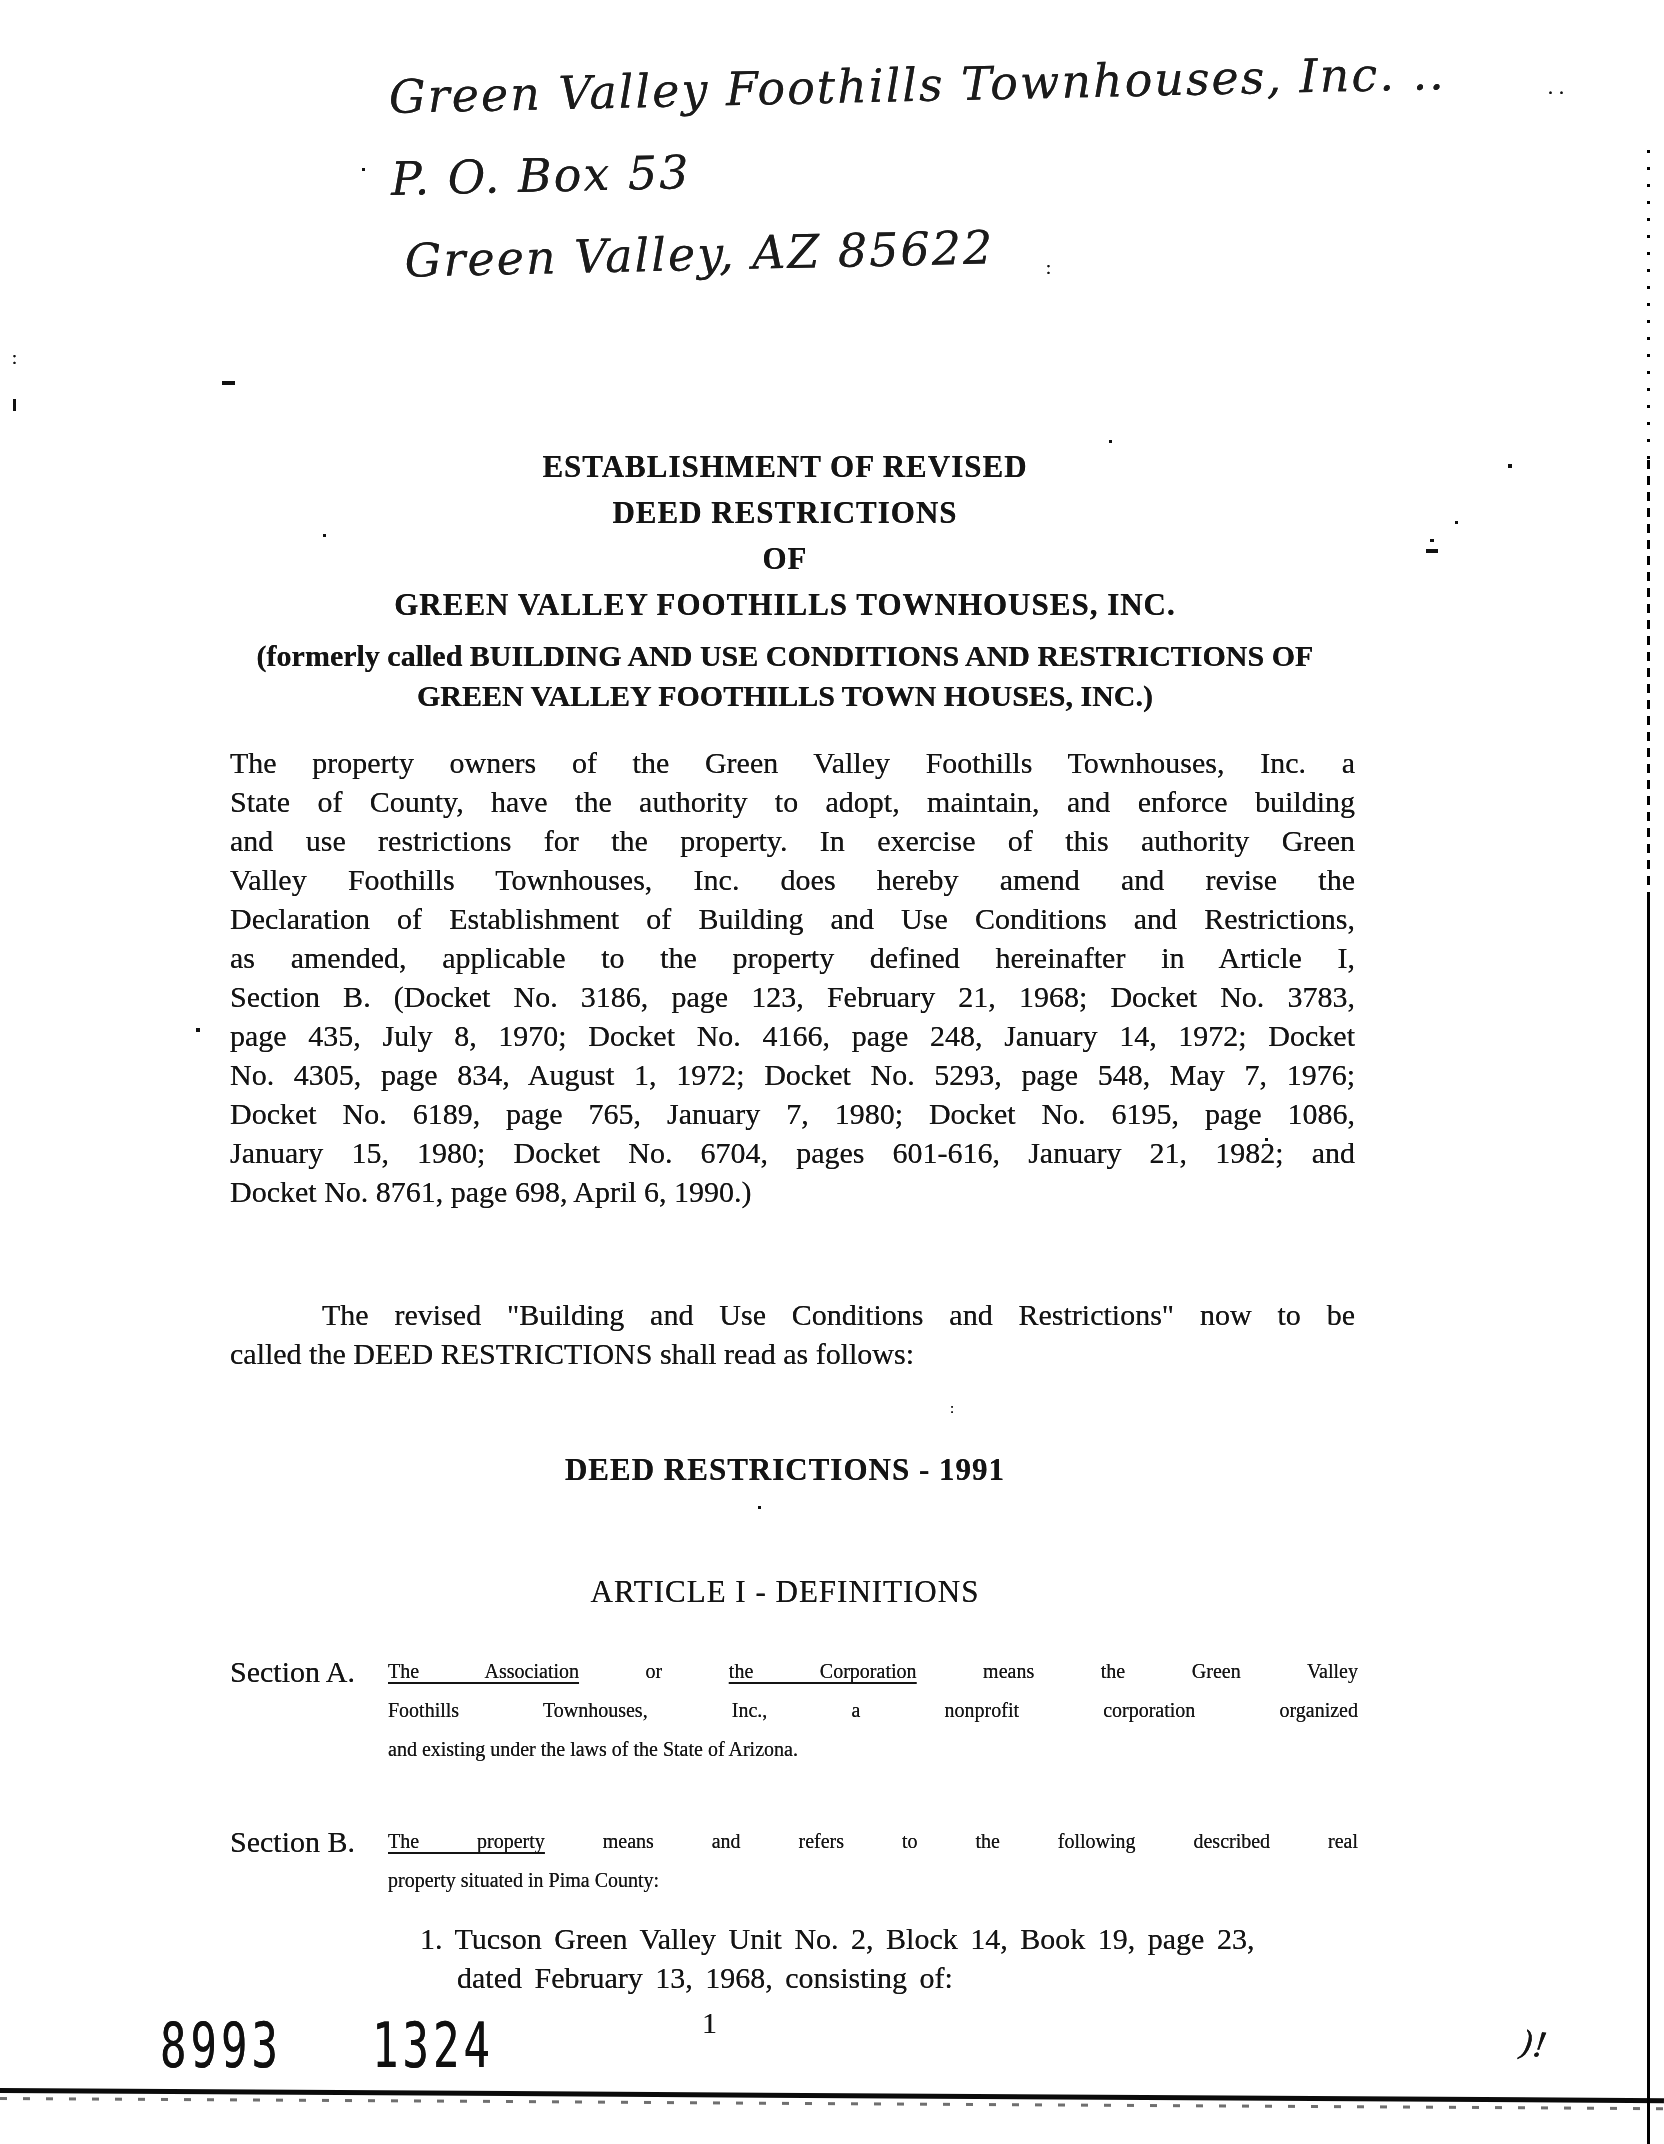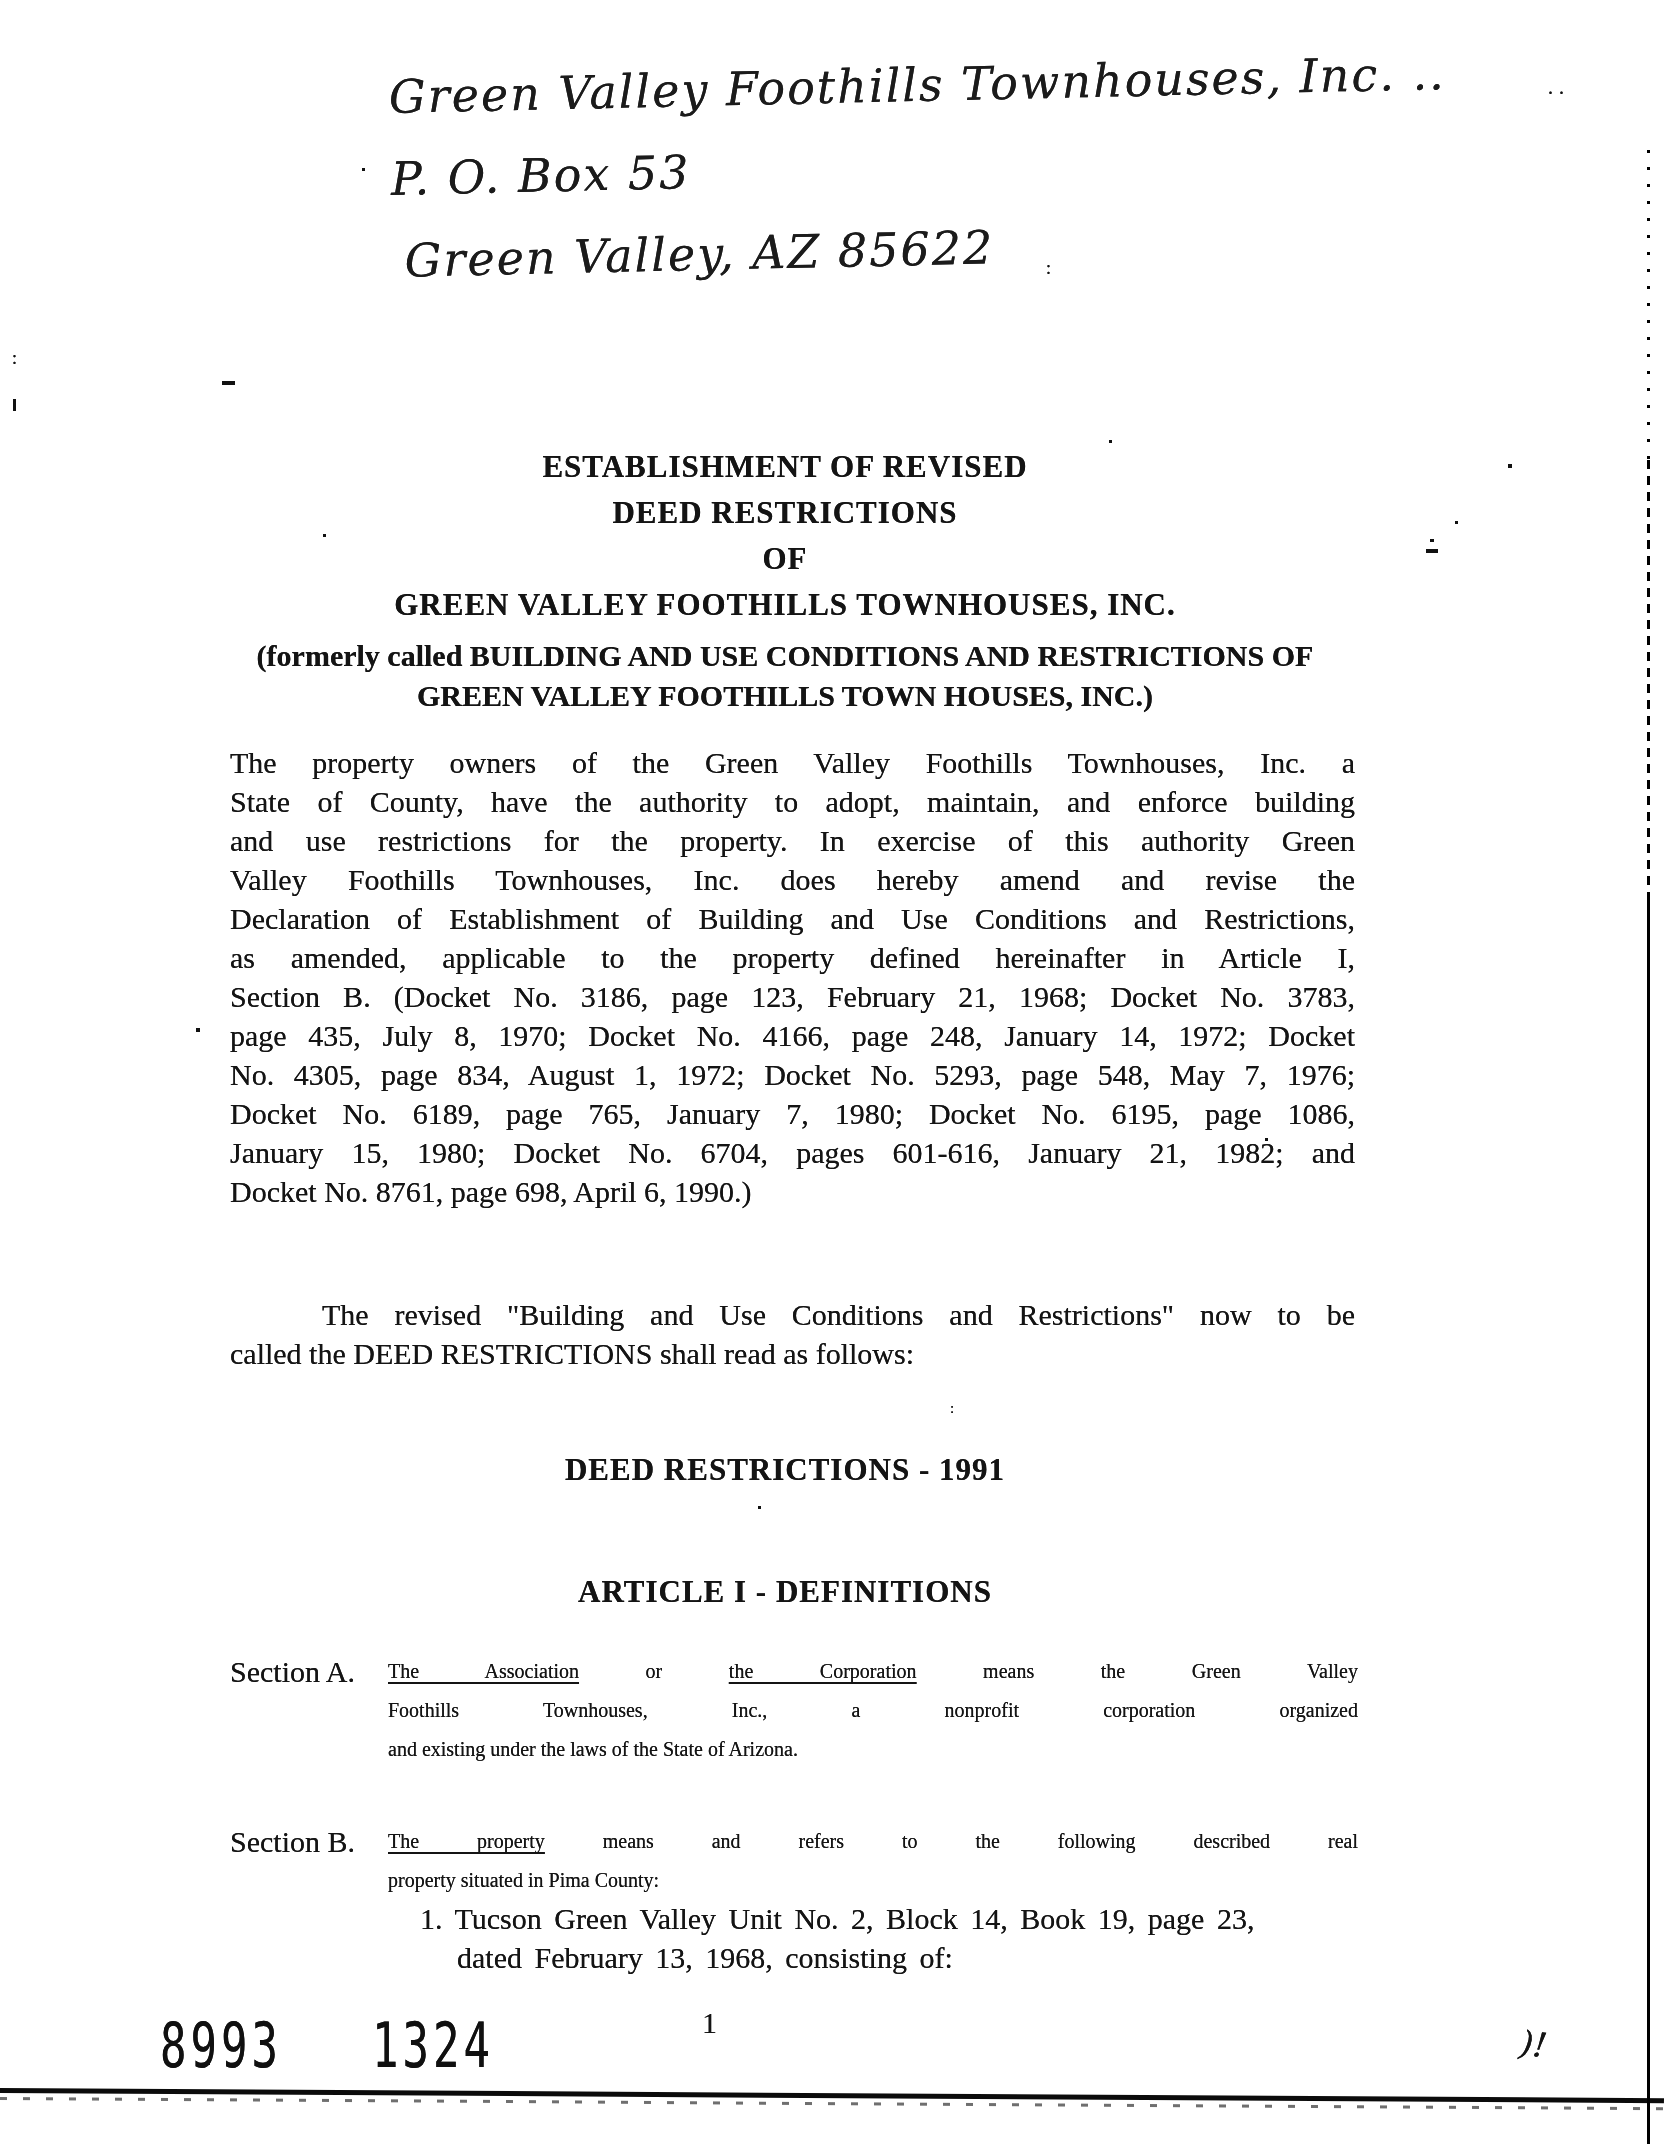--- a/index.html
+++ b/index.html
@@ -10,31 +10,31 @@
   }
   
   .hw-block { position:absolute; left:388px; top:56px; transform:rotate(-1.3deg); transform-origin:left top;
               font-family:"DejaVu Serif", serif; font-style:italic; color:#1b1b1b; }
   .hw-line { font-size:46px; line-height:82px; letter-spacing:2px; white-space:nowrap; }
   
   .center-col { position:absolute; left:105px; width:1360px; text-align:center; }
   .title-block { top:444px; font-weight:bold; font-size:31px; line-height:46px; letter-spacing:1px; }
   .former-block { top:636px; font-weight:bold; font-size:30px; line-height:40px; }
   .h1991 { top:1450px; font-weight:bold; font-size:31px; line-height:39px; letter-spacing:1px; }
-  .harticle { top:1572px; font-weight:bold; font-size:31px; line-height:39px; letter-spacing:1px; }
+  .harticle { top:1572px; font-weight:normal; font-size:31px; line-height:39px; letter-spacing:1px; }
   
   .para1 { position:absolute; left:230px; top:743px; width:1125px; font-size:30px; line-height:39px; }
   .para2 { position:absolute; left:230px; top:1295px; width:1125px; font-size:30px; line-height:39px; }
   .para2 .l1 { text-indent:92px; }
   .jline { text-align:justify; text-align-last:justify; text-justify:inter-word; white-space:normal; }
   .nline { white-space:nowrap; }
   
   .sec-label { position:absolute; left:230px; font-size:30px; line-height:39px; white-space:nowrap; }
   .sec-body  { position:absolute; left:388px; width:970px; font-size:20px; line-height:39px; }
-  .item-line { position:absolute; font-size:30px; line-height:39px; white-space:nowrap; word-spacing:5px; }
+  .item-line { position:absolute; font-size:30px; line-height:39px; white-space:nowrap; word-spacing:5px;margin-top:20px; }
   .ul { text-decoration:underline; text-decoration-thickness:2px; text-underline-offset:4px; }
   
   .stamp { position:absolute; top:2010px; font-family:"DejaVu Sans Mono", monospace; font-size:44px;
            letter-spacing:4px; transform:scaleY(1.4); transform-origin:left top; color:#101010; white-space:nowrap; }
   .pagenum { position:absolute; left:702px; top:2006px; font-size:30px; }
   .hw-mark { position:absolute; left:1520px; top:2024px; font-family:"DejaVu Serif", serif; font-style:italic;
              font-size:34px; transform:rotate(8deg); }
   
   .bottom-line  { position:absolute; left:0; top:2088px; width:1664px; height:5px; background:#0b0b0b;
                   transform:rotate(0.35deg); transform-origin:left center; }

